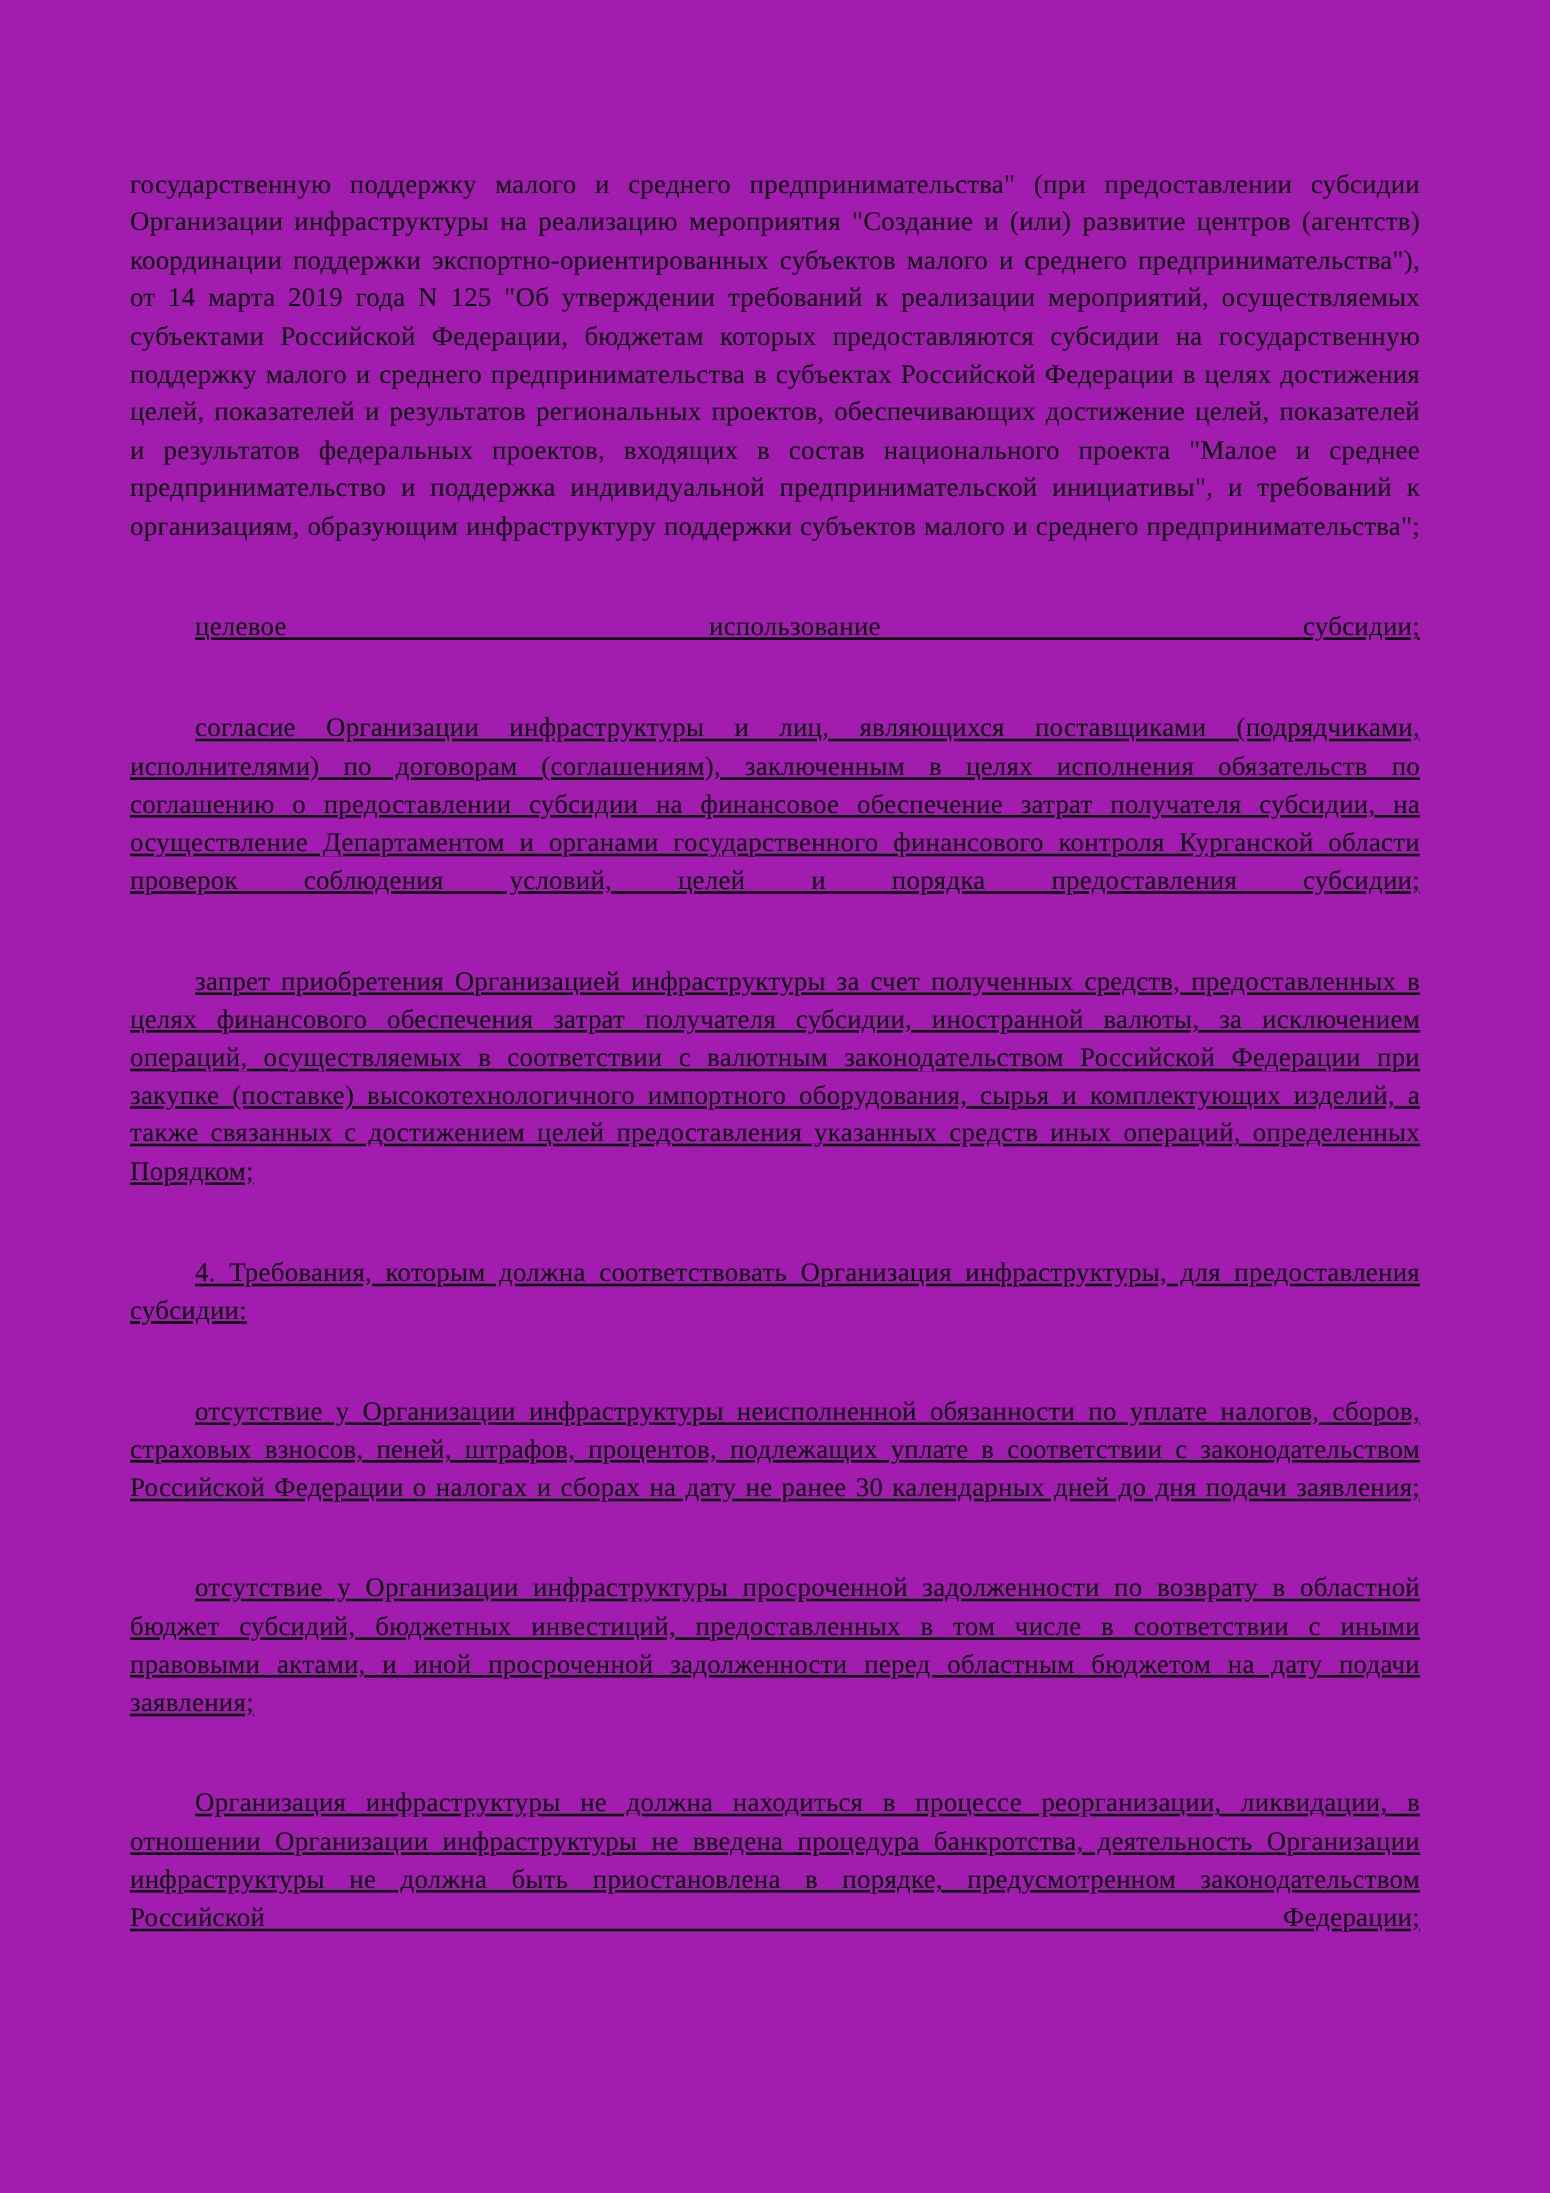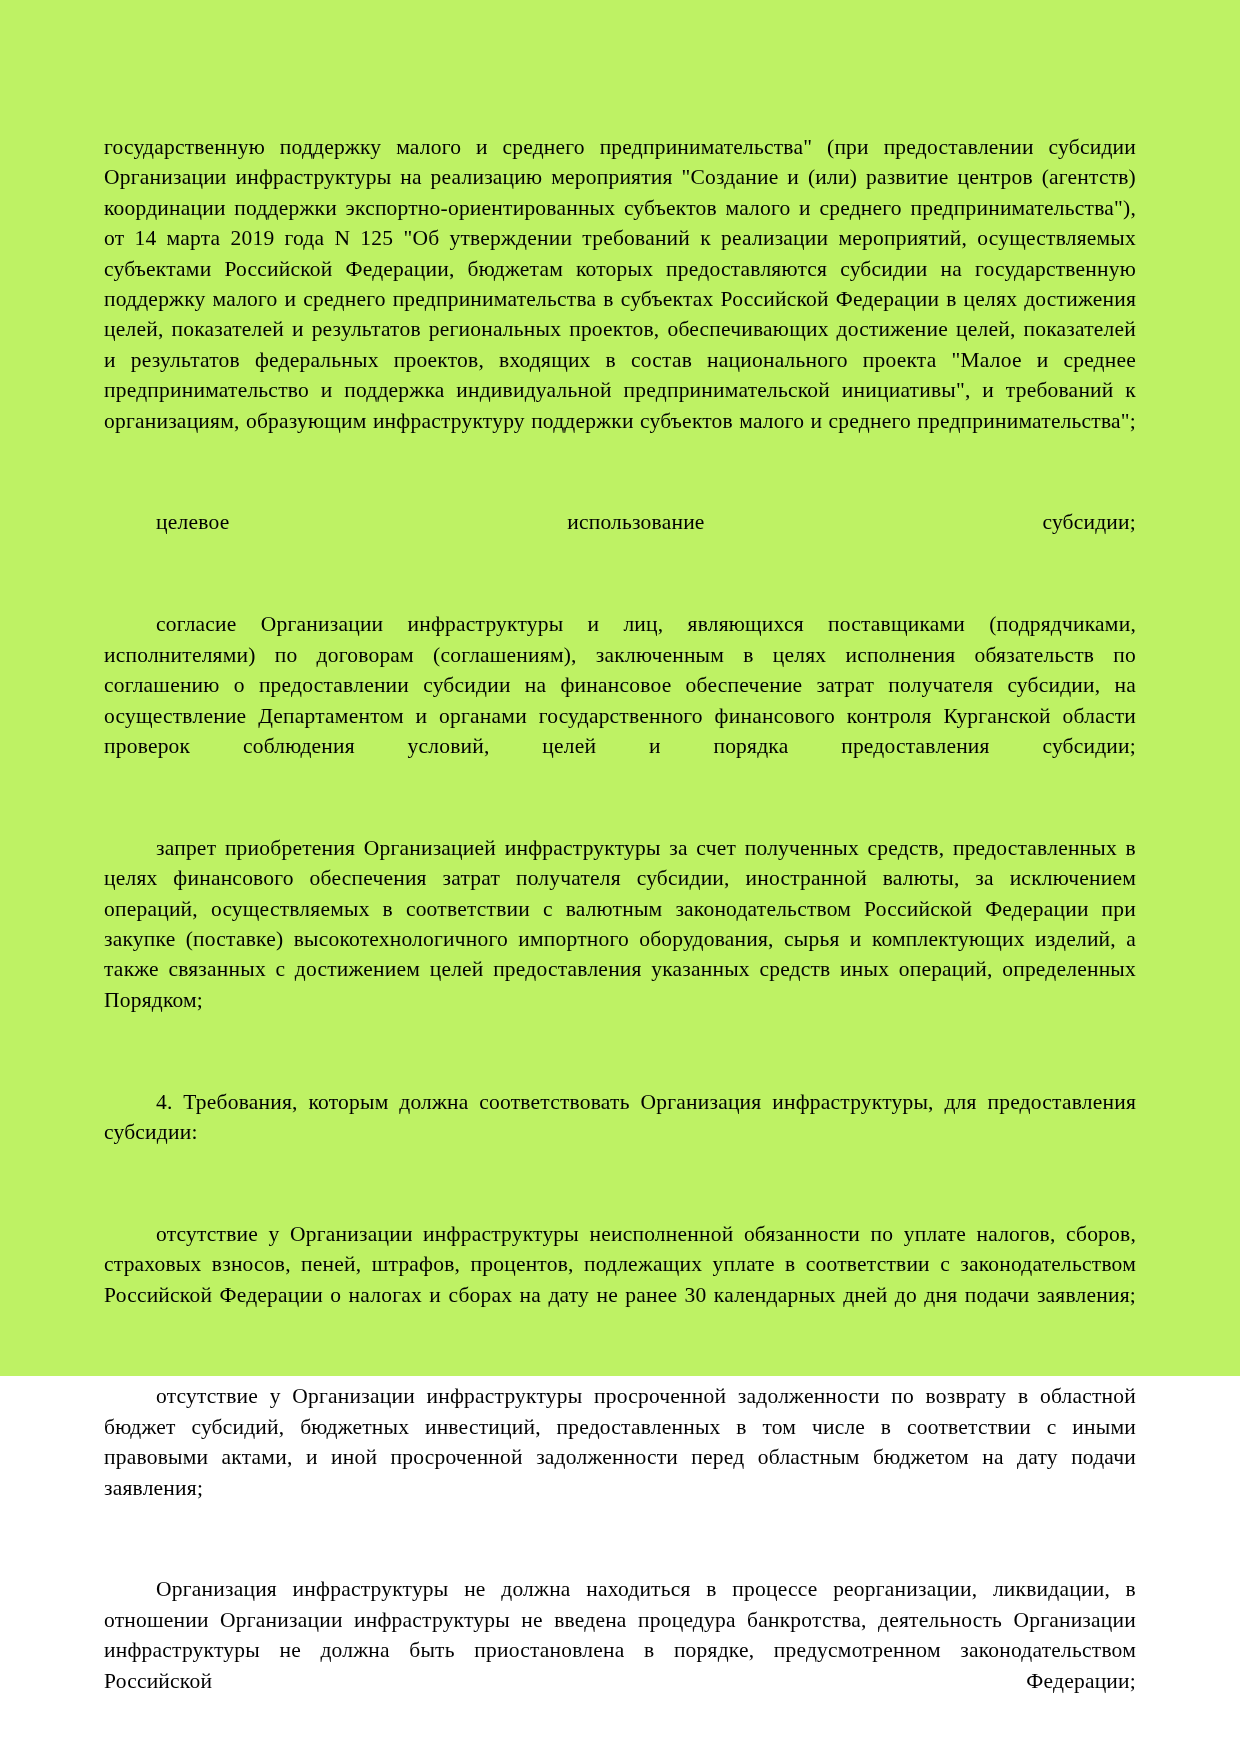--- a/index.html
+++ b/index.html
@@ -10,43 +10,44 @@
   body {
     width: 1240px;
     height: 1754px;
     font-family: "Liberation Serif", "DejaVu Serif", serif;
     color: #000000;
     -webkit-font-smoothing: antialiased;
   }
   .page {
     position: relative;
     width: 1240px;
-    height: 1376px;
+    height: 1754px;
     box-sizing: border-box;
     padding: 132px 104px 0 104px;
-    background: #bef264;
+    background: #a21caf;
   }
   .doc-body {
     width: 1032px;
   }
   p.para {
     margin: 0;
     text-align: justify;
     text-justify: inter-word;
     font-size: 21.5px;
     line-height: 30.4px;
     letter-spacing: 0.01em;
     word-spacing: 0.02em;
     hyphens: none;
   }
   p.para.indent {
     text-indent: 52px;
   }
   p.para.gap {
-    margin-top: 41px;
+    margin-top: 20px;
+    text-decoration: underline;
   }
   p.para.noindent {
     text-indent: 0;
   }
   
   p.para::after {
     content: "";
     display: inline-block;
     width: 100%;
   }

